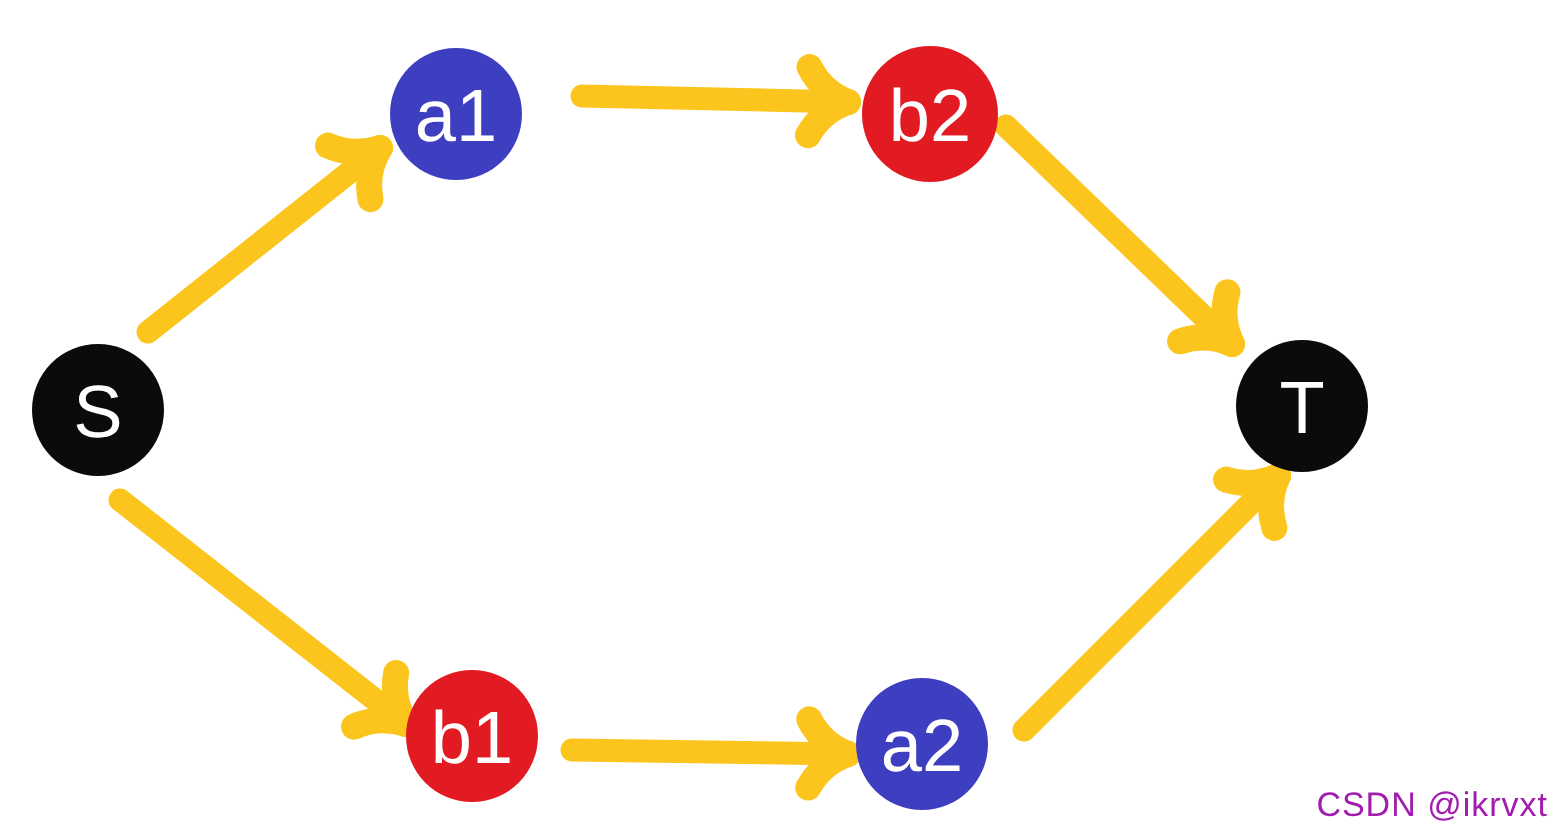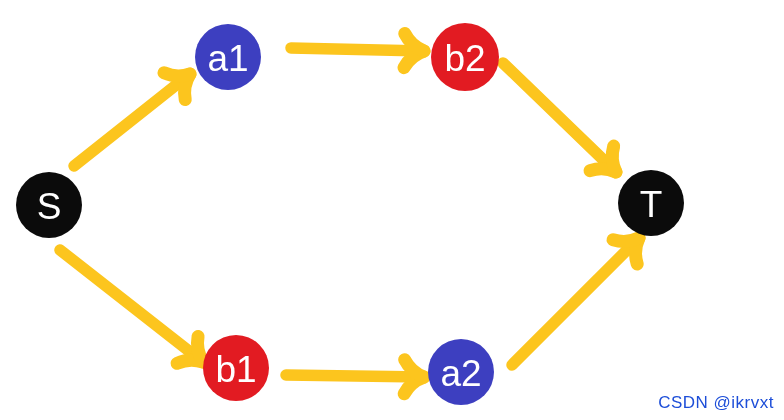--- a/index.html
+++ b/index.html
@@ -25,21 +25,21 @@
   .node-label {
     font-family: "Liberation Sans", sans-serif;
     font-weight: 400;
   }
   .watermark {
     position: absolute;
     right: 10px;
     bottom: 7px;
     font-size: 17px;
     letter-spacing: 0.5px;
-    color: #1d4ed8;
+    color: #a21caf;
     user-select: none;
   }
 </style>
 </head>
 <body>
 
 <div class="canvas-wrap">
   <svg id="graph-svg" width="784" height="420" viewBox="0 0 784 420">
       <g>
         <line x1="74" y1="166" x2="190" y2="74" stroke="#fcc51e" stroke-width="11.5" stroke-linecap="round"></line>

